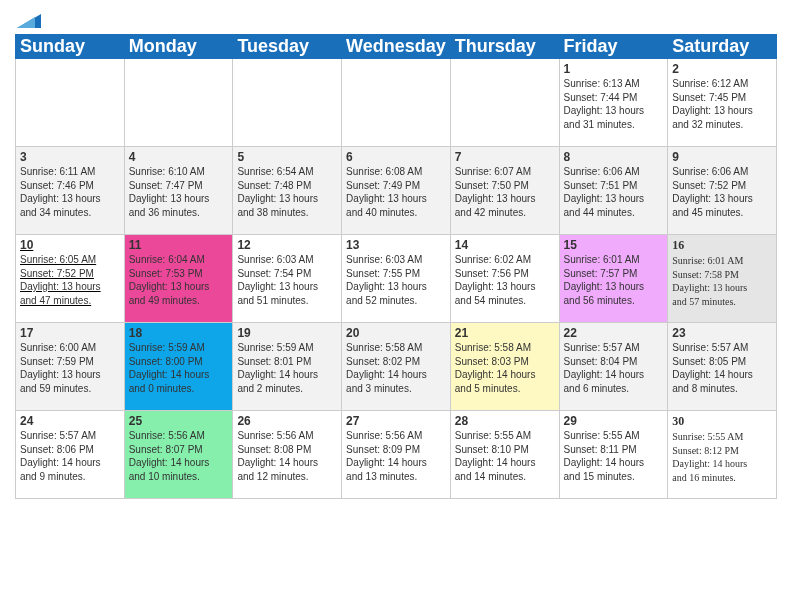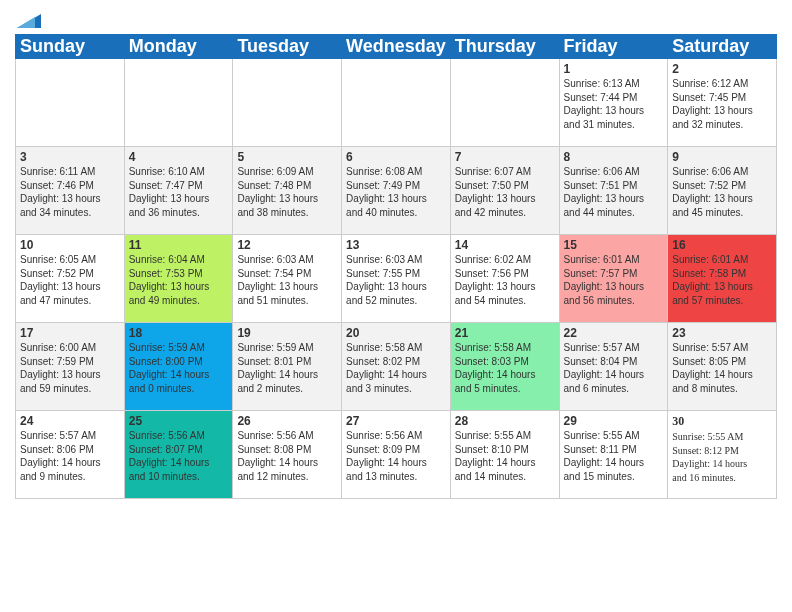--- a/index.html
+++ b/index.html
@@ -168,21 +168,21 @@
         </td>
         <td style="background: rgb(242, 242, 242);">
           <span class="day-num">4</span>
           <div class="day-info" style="white-space: pre-line;">Sunrise: 6:10 AM
 Sunset: 7:47 PM
 Daylight: 13 hours
 and 36 minutes.</div>
         </td>
         <td style="background: rgb(242, 242, 242);">
           <span class="day-num">5</span>
-          <div class="day-info" style="white-space: pre-line;">Sunrise: 6:09 AM
+          <div class="day-info" style="white-space: pre-line;">Sunrise: 6:54 AM
 Sunset: 7:48 PM
 Daylight: 13 hours
 and 38 minutes.</div>
         </td>
         <td style="background: rgb(242, 242, 242);">
           <span class="day-num">6</span>
           <div class="day-info" style="white-space: pre-line;">Sunrise: 6:08 AM
 Sunset: 7:49 PM
 Daylight: 13 hours
 and 40 minutes.</div>
@@ -203,28 +203,28 @@
         </td>
         <td style="background: rgb(242, 242, 242);">
           <span class="day-num">9</span>
           <div class="day-info" style="white-space: pre-line;">Sunrise: 6:06 AM
 Sunset: 7:52 PM
 Daylight: 13 hours
 and 45 minutes.</div>
         </td>
       </tr>
       <tr>
-        <td style="background: rgb(255, 255, 255);">
+        <td style="background: rgb(255, 255, 255); text-decoration: underline;">
           <span class="day-num">10</span>
           <div class="day-info" style="white-space: pre-line;">Sunrise: 6:05 AM
 Sunset: 7:52 PM
 Daylight: 13 hours
 and 47 minutes.</div>
         </td>
-        <td style="background: #bef264;">
+        <td style="background: #ec4899;">
           <span class="day-num">11</span>
           <div class="day-info" style="white-space: pre-line;">Sunrise: 6:04 AM
 Sunset: 7:53 PM
 Daylight: 13 hours
 and 49 minutes.</div>
         </td>
         <td style="background: rgb(255, 255, 255);">
           <span class="day-num">12</span>
           <div class="day-info" style="white-space: pre-line;">Sunrise: 6:03 AM
 Sunset: 7:54 PM
@@ -238,28 +238,28 @@
 Daylight: 13 hours
 and 52 minutes.</div>
         </td>
         <td style="background: rgb(255, 255, 255);">
           <span class="day-num">14</span>
           <div class="day-info" style="white-space: pre-line;">Sunrise: 6:02 AM
 Sunset: 7:56 PM
 Daylight: 13 hours
 and 54 minutes.</div>
         </td>
-        <td style="background: #fca5a5;">
+        <td style="background: #f0abfc;">
           <span class="day-num">15</span>
           <div class="day-info" style="white-space: pre-line;">Sunrise: 6:01 AM
 Sunset: 7:57 PM
 Daylight: 13 hours
 and 56 minutes.</div>
         </td>
-        <td style="background: #ef4444;">
+        <td style="background: #e5e5e5; font-family: Liberation Serif, serif;">
           <span class="day-num">16</span>
           <div class="day-info" style="white-space: pre-line;">Sunrise: 6:01 AM
 Sunset: 7:58 PM
 Daylight: 13 hours
 and 57 minutes.</div>
         </td>
       </tr>
       <tr>
         <td style="background: rgb(242, 242, 242);">
           <span class="day-num">17</span>
@@ -282,21 +282,21 @@
 Daylight: 14 hours
 and 2 minutes.</div>
         </td>
         <td style="background: rgb(242, 242, 242);">
           <span class="day-num">20</span>
           <div class="day-info" style="white-space: pre-line;">Sunrise: 5:58 AM
 Sunset: 8:02 PM
 Daylight: 14 hours
 and 3 minutes.</div>
         </td>
-        <td style="background: #86efac;">
+        <td style="background: #fef9c3;">
           <span class="day-num">21</span>
           <div class="day-info" style="white-space: pre-line;">Sunrise: 5:58 AM
 Sunset: 8:03 PM
 Daylight: 14 hours
 and 5 minutes.</div>
         </td>
         <td style="background: rgb(242, 242, 242);">
           <span class="day-num">22</span>
           <div class="day-info" style="white-space: pre-line;">Sunrise: 5:57 AM
 Sunset: 8:04 PM
@@ -312,21 +312,21 @@
         </td>
       </tr>
       <tr>
         <td style="background: rgb(255, 255, 255);">
           <span class="day-num">24</span>
           <div class="day-info" style="white-space: pre-line;">Sunrise: 5:57 AM
 Sunset: 8:06 PM
 Daylight: 14 hours
 and 9 minutes.</div>
         </td>
-        <td style="background: #14b8a6;">
+        <td style="background: #86efac;">
           <span class="day-num">25</span>
           <div class="day-info" style="white-space: pre-line;">Sunrise: 5:56 AM
 Sunset: 8:07 PM
 Daylight: 14 hours
 and 10 minutes.</div>
         </td>
         <td style="background: rgb(255, 255, 255);">
           <span class="day-num">26</span>
           <div class="day-info" style="white-space: pre-line;">Sunrise: 5:56 AM
 Sunset: 8:08 PM

